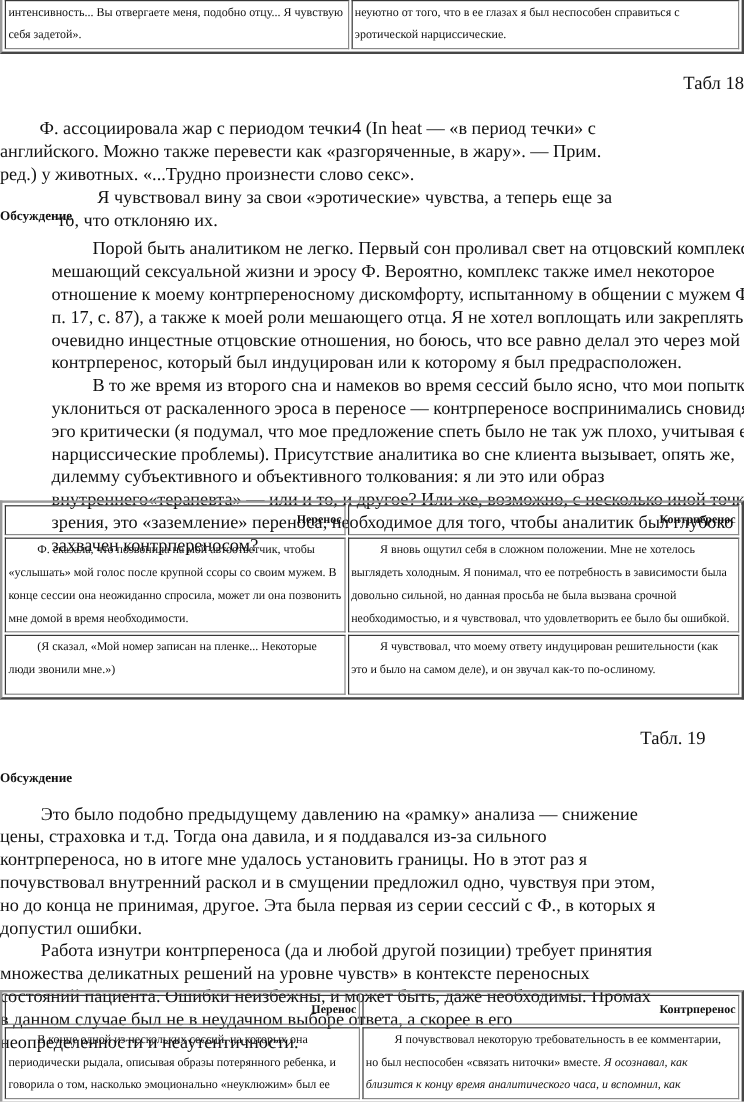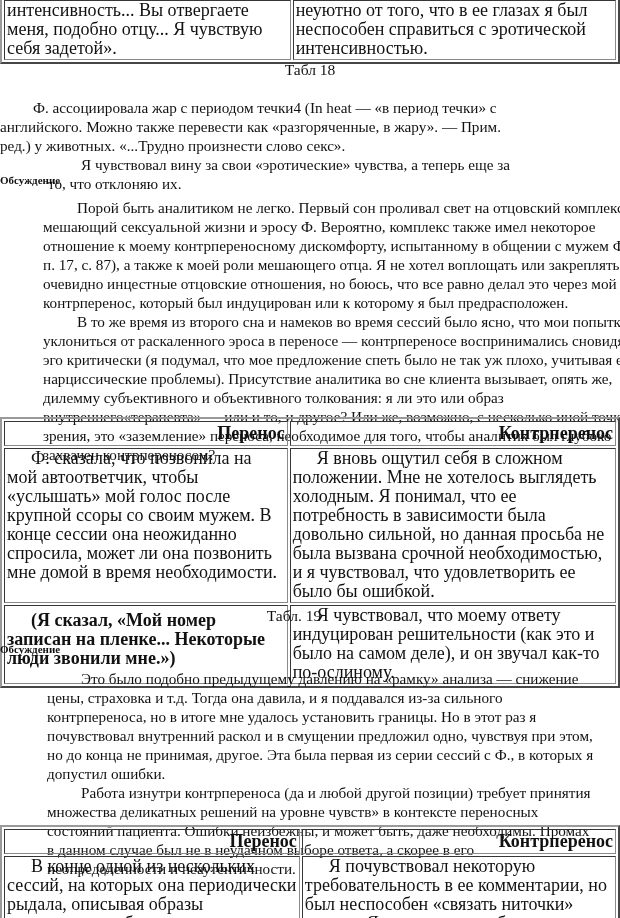--- a/index.html
+++ b/index.html
@@ -9,44 +9,44 @@
     font-size: 15.2px; line-height: 19px; color: #111;
   }
   .page { position: absolute; left: 0; top: 0; width: 620px; }
   table.cmp {
     border-collapse: separate; border-spacing: 2px;
     border: 2px outset #9a9a9a; width: 620px;
     box-sizing: border-box; table-layout: fixed;
   }
   table.cmp td, table.cmp th {
     border: 1px inset #8a8a8a; padding: 0 2px 1px 2px; vertical-align: top;
-    font-size: 18px; line-height: 19px;
+    font-size: 10px; line-height: 19px;
   }
   table.cmp th { font-weight: bold; text-align: right; padding: 2px; }
   .ind { text-indent: 24px; }
-  .tabl { text-align: center; font-size: 15.5px; }
+  .tabl { text-align: right; font-size: 15.5px; }
   .disc { text-align: left; font-weight: bold; font-size: 11px; }
   p { margin: 0; }
   .para { text-indent: 34px; padding-right: 2px; }
   em { font-style: italic; }
 </style>
 </head>
 <body>
 
 <div class="page">
 
   <table class="cmp" style="position:absolute; top:-4px; left:0;">
     <colgroup>
         <col style="width:47%">
         <col style="width:53%">
       </colgroup>
     <tbody>
         <tr>
       <td>интенсивность... Вы отвергаете меня, подобно отцу... Я чувствую себя задетой».</td>
-      <td>неуютно от того, что в ее глазах я был неспособен справиться с эротической интенсивностью.</td>
+      <td>неуютно от того, что в ее глазах я был неспособен справиться с эротической нарциссические.</td>
     </tr>
   </tbody>
     </table>
 
   <p class="tabl" style="position:absolute; top:60px; left:0; width:620px;">Табл 18</p>
 
   <div style="position:absolute; top:98px; left:0; width:524px;">
     <p class="para" style="text-indent:33px;">Ф. ассоциировала жар с периодом течки4 (In heat — «в период течки» с английского. Можно также перевести как «разгоряченные, в жару». — Прим. ред.) у животных. «...Трудно произнести слово секс».</p>
     <p class="para" style="text-indent:33px;padding-left:48px;">Я чувствовал вину за свои «эротические» чувства, а теперь еще за то, что отклоняю их.</p>
   </div>
@@ -66,31 +66,31 @@
     <tbody>
         <tr>
       <th>Перенос</th>
       <th>Контрперенос</th>
     </tr>
     <tr>
       <td class="ind">Ф. сказала, что позвонила на мой автоответчик, чтобы «услышать» мой голос после крупной ссоры со своим мужем. В конце сессии она неожиданно спросила, может ли она позвонить мне домой в время необходимости.</td>
       <td class="ind">Я вновь ощутил себя в сложном положении. Мне не хотелось выглядеть холодным. Я понимал, что ее потребность в зависимости была довольно сильной, но данная просьба не была вызвана срочной необходимостью, и я чувствовал, что удовлетворить ее было бы ошибкой.</td>
     </tr>
     <tr>
-      <td class="ind" style="vertical-align:middle; padding-bottom:10px;font-weight:bold;">(Я сказал, «Мой номер записан на пленке... Некоторые люди звонили мне.»)</td>
+      <td class="ind" style="vertical-align:middle; padding-bottom:10px;">(Я сказал, «Мой номер записан на пленке... Некоторые люди звонили мне.»)</td>
       <td class="ind">Я чувствовал, что моему ответу индуцирован решительности (как это и было на самом деле), и он звучал как-то по-ослиному.</td>
     </tr>
   </tbody>
     </table>
 
   <p class="tabl" style="position:absolute; top:606px; left:0; width:588px;">Табл. 19</p>
 
   <p class="disc" style="position:absolute; top:640px; left:0; width:620px;">Обсуждение</p>
 
-  <div style="position:absolute; top:669px; left:0; width:551px;margin-left:47px;">
+  <div style="position:absolute; top:669px; left:0; width:551px;">
     <p class="para">Это было подобно предыдущему давлению на «рамку» анализа — снижение цены, страховка и т.д. Тогда она давила, и я поддавался из-за сильного контрпереноса, но в итоге мне удалось установить границы. Но в этот раз я почувствовал внутренний раскол и в смущении предложил одно, чувствуя при этом, но до конца не принимая, другое. Эта была первая из серии сессий с Ф., в которых я допустил ошибки.</p>
     <p class="para">Работа изнутри контрпереноса (да и любой другой позиции) требует принятия множества деликатных решений на уровне чувств» в контексте переносных состояний пациента. Ошибки неизбежны, и может быть, даже необходимы. Промах в данном случае был не в неудачном выборе ответа, а скорее в его неопределенности и неаутентичности.</p>
   </div>
 
   <table class="cmp" style="position:absolute; top:825px; left:0;">
     <colgroup>
         <col style="width:48.5%">
         <col style="width:51.5%">
       </colgroup>
     <tbody>

